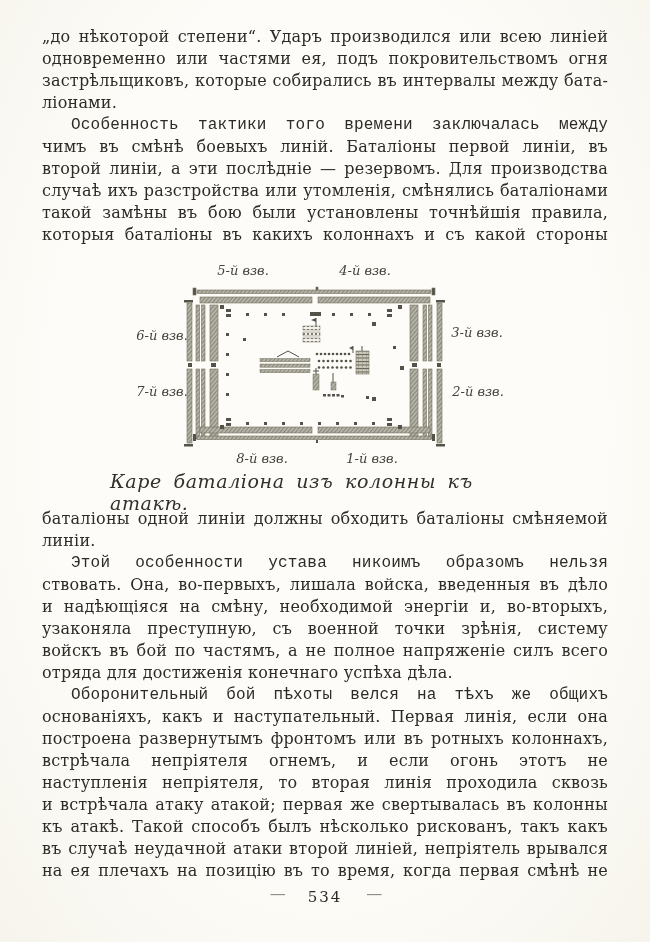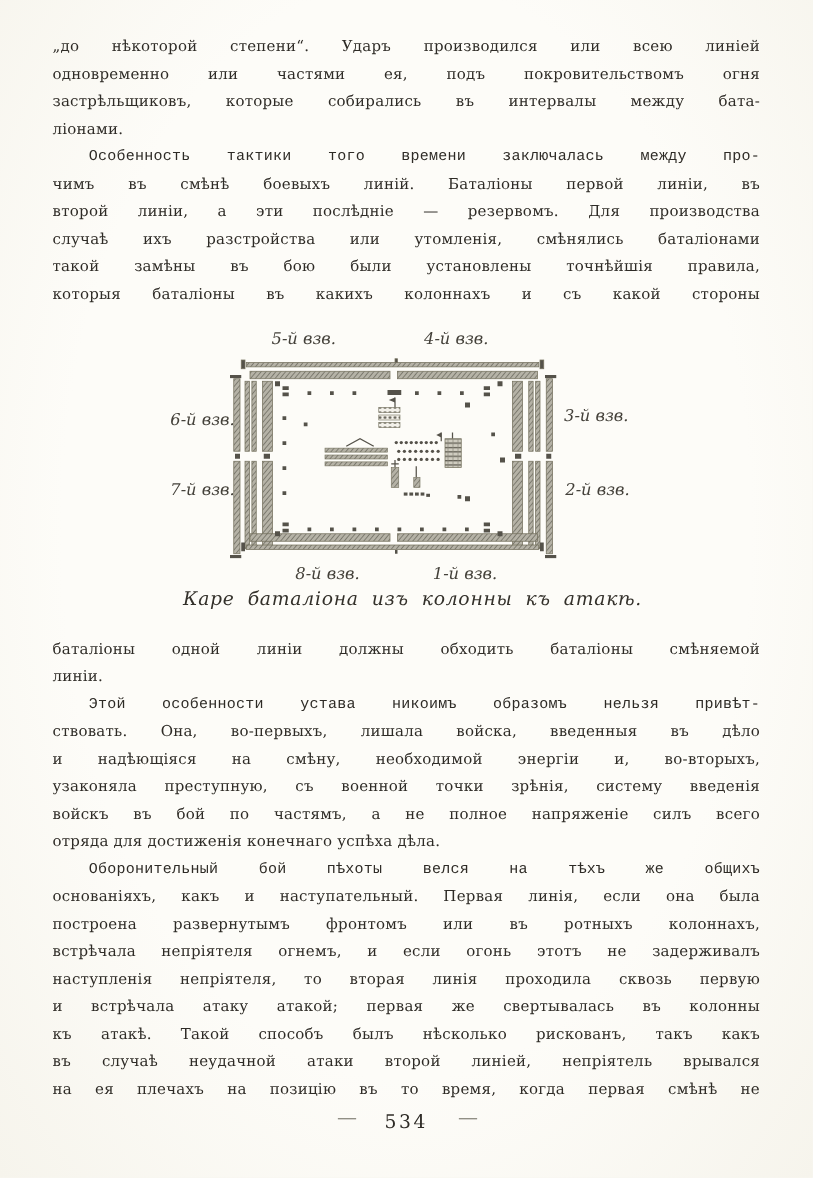--- a/index.html
+++ b/index.html
@@ -7,32 +7,32 @@
   .page{
     position:relative;width:650px;height:942px;margin:0 auto;
     background:#fcfbf6;
     background-image:radial-gradient(ellipse at 50% 45%, #fdfcf8 60%, #f6f4ec 100%);
     color:#2e2b26;overflow:hidden;
   }
   .textblock{position:absolute;left:42px;width:566px;}
   .tb-top{top:26px;}
   .tb-bottom{top:508px;}
   .line{
-    font-size:12px;line-height:22px;height:22px;
+    font-size:16px;line-height:22px;height:22px;
     text-align:justify;text-align-last:justify;
     letter-spacing:.2px;overflow:hidden;white-space:nowrap;
     white-space:normal;
   }
   .line.first{text-indent:29px;font-family:Liberation Mono, monospace;}
   .line.endp{text-align-last:left;}
   .figure{position:absolute;left:110px;top:256px;width:440px;}
   .figure svg{display:block;}
   .caption{
-    margin-top:2px;text-align:center;font-style:italic;
-    font-size:15px;letter-spacing:.6px;word-spacing:5px;color:#33302a;
+    margin-top:2px;font-style:italic;
+    font-size:19px;letter-spacing:.6px;word-spacing:5px;color:#33302a;
   }
   .footer{position:absolute;left:0;top:884px;width:100%;text-align:center;}
   .footer .dash{color:#8d8a80;font-size:16px;margin:0 24px;vertical-align:3px;letter-spacing:-2px;}
   .footer .num{font-size:15px;letter-spacing:2px;color:#2e2b26;}
   .figlabel{font-style:italic;fill:#44413a;}
 </style>
 </head>
 <body>
 
 <div class="page">

